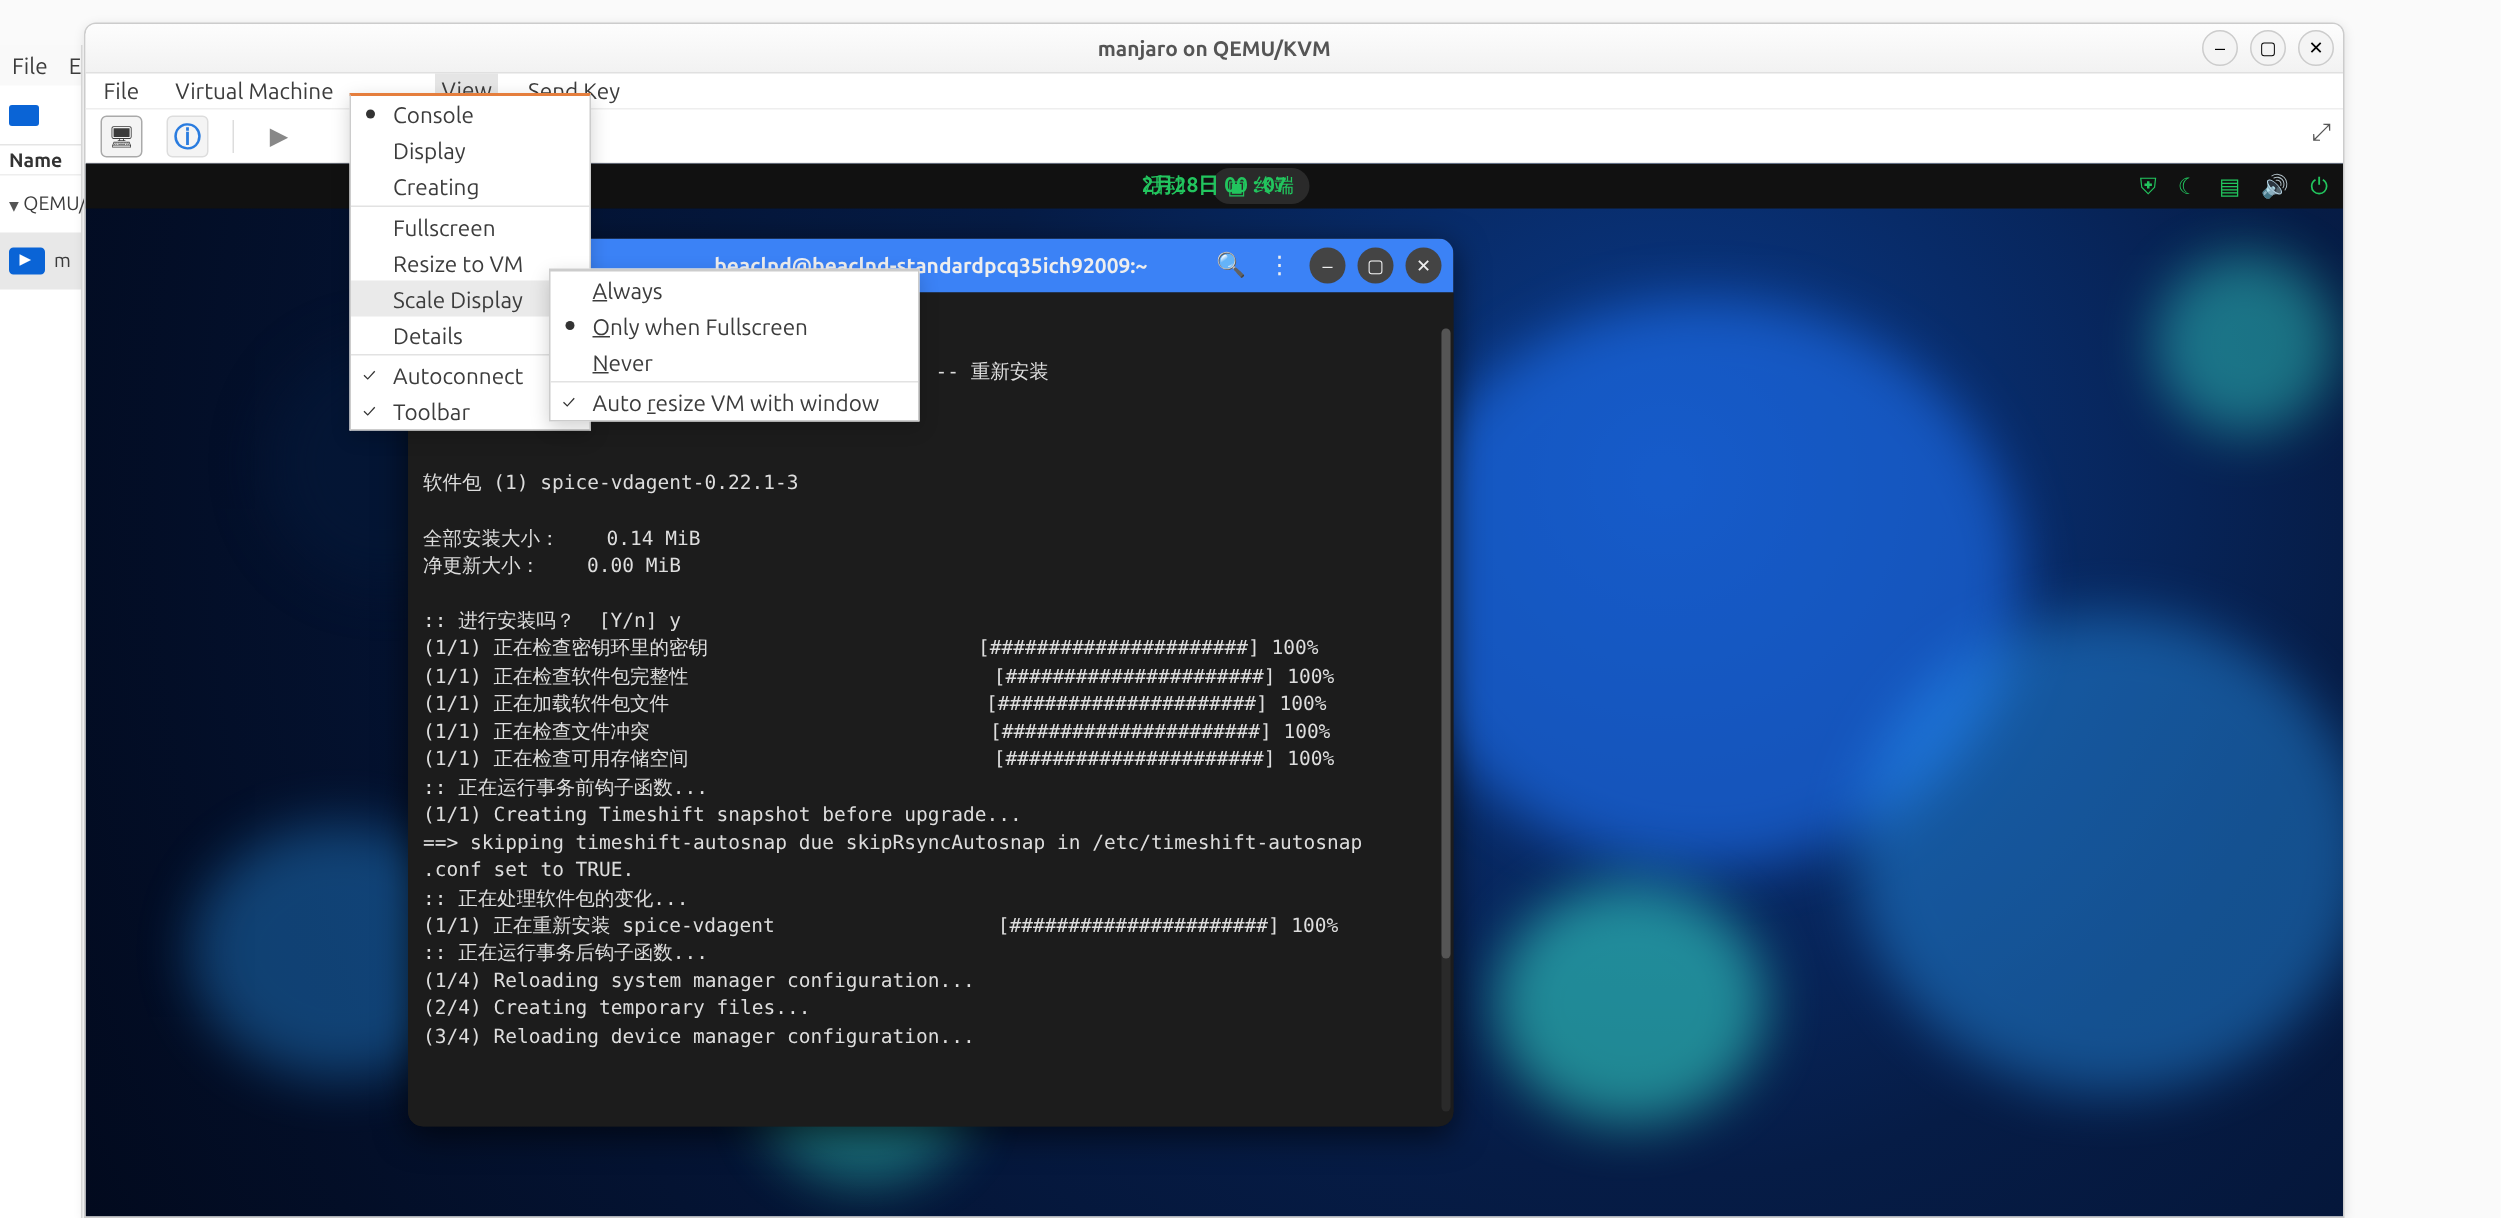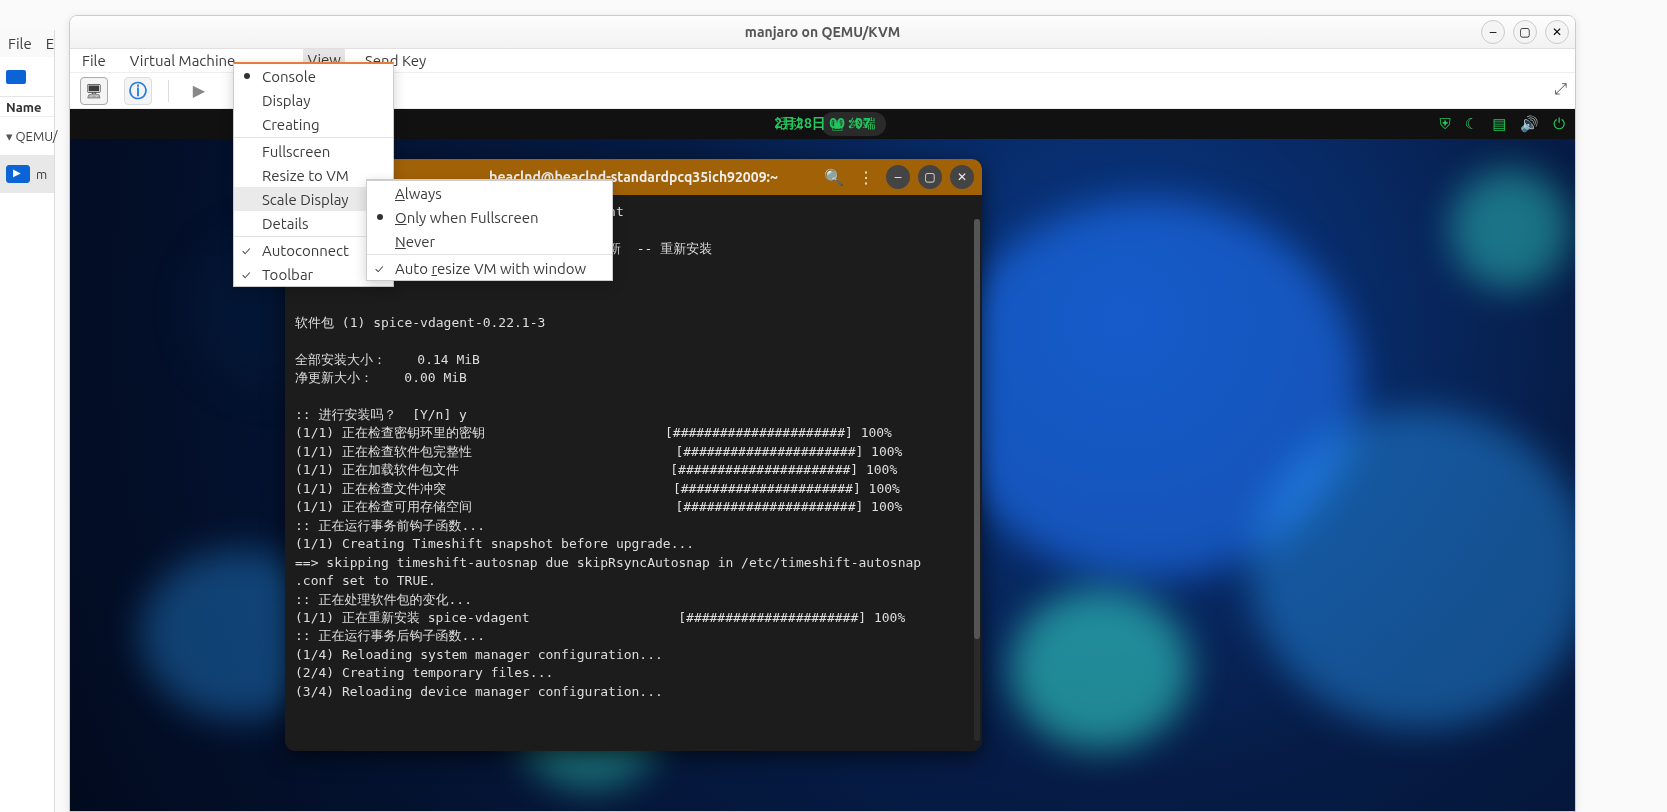--- a/index.html
+++ b/index.html
@@ -76,21 +76,21 @@
   .small-screen {
     width: 20px; height: 14px;
     background: #0a64d6;
     border-radius: 2px;
     margin-right: 4px;
   }
 
   
   .vm-window {
     position: absolute;
-    left: 69px; top: 15px;
+    left: 56px; top: 15px;
     width: 1507px; height: 797px;
     background: #fff;
     border: 1px solid #ccc;
     border-radius: 8px 8px 0 0;
     overflow: hidden;
     box-shadow: 0 2px 8px rgba(0,0,0,0.1);
     z-index: 2;
   }
   .vm-titlebar {
     height: 33px;
@@ -216,21 +216,21 @@
     position: absolute;
     left: 215px; top: 50px;
     width: 697px; height: 592px;
     background: #1c1c1c;
     border-radius: 10px;
     box-shadow: 0 6px 22px rgba(0,0,0,0.6);
     overflow: hidden;
   }
   .term-titlebar {
     height: 36px;
-    background: #a16207;
+    background: #3b82f6;
     display: flex;
     align-items: center;
     justify-content: flex-end;
     gap: 8px;
     position: relative;
     padding: 0 8px;
   }
   .term-title {
     position:absolute; left:50%; transform:translateX(-50%);
     color:#eee; font-weight:600; font-size:14px;

